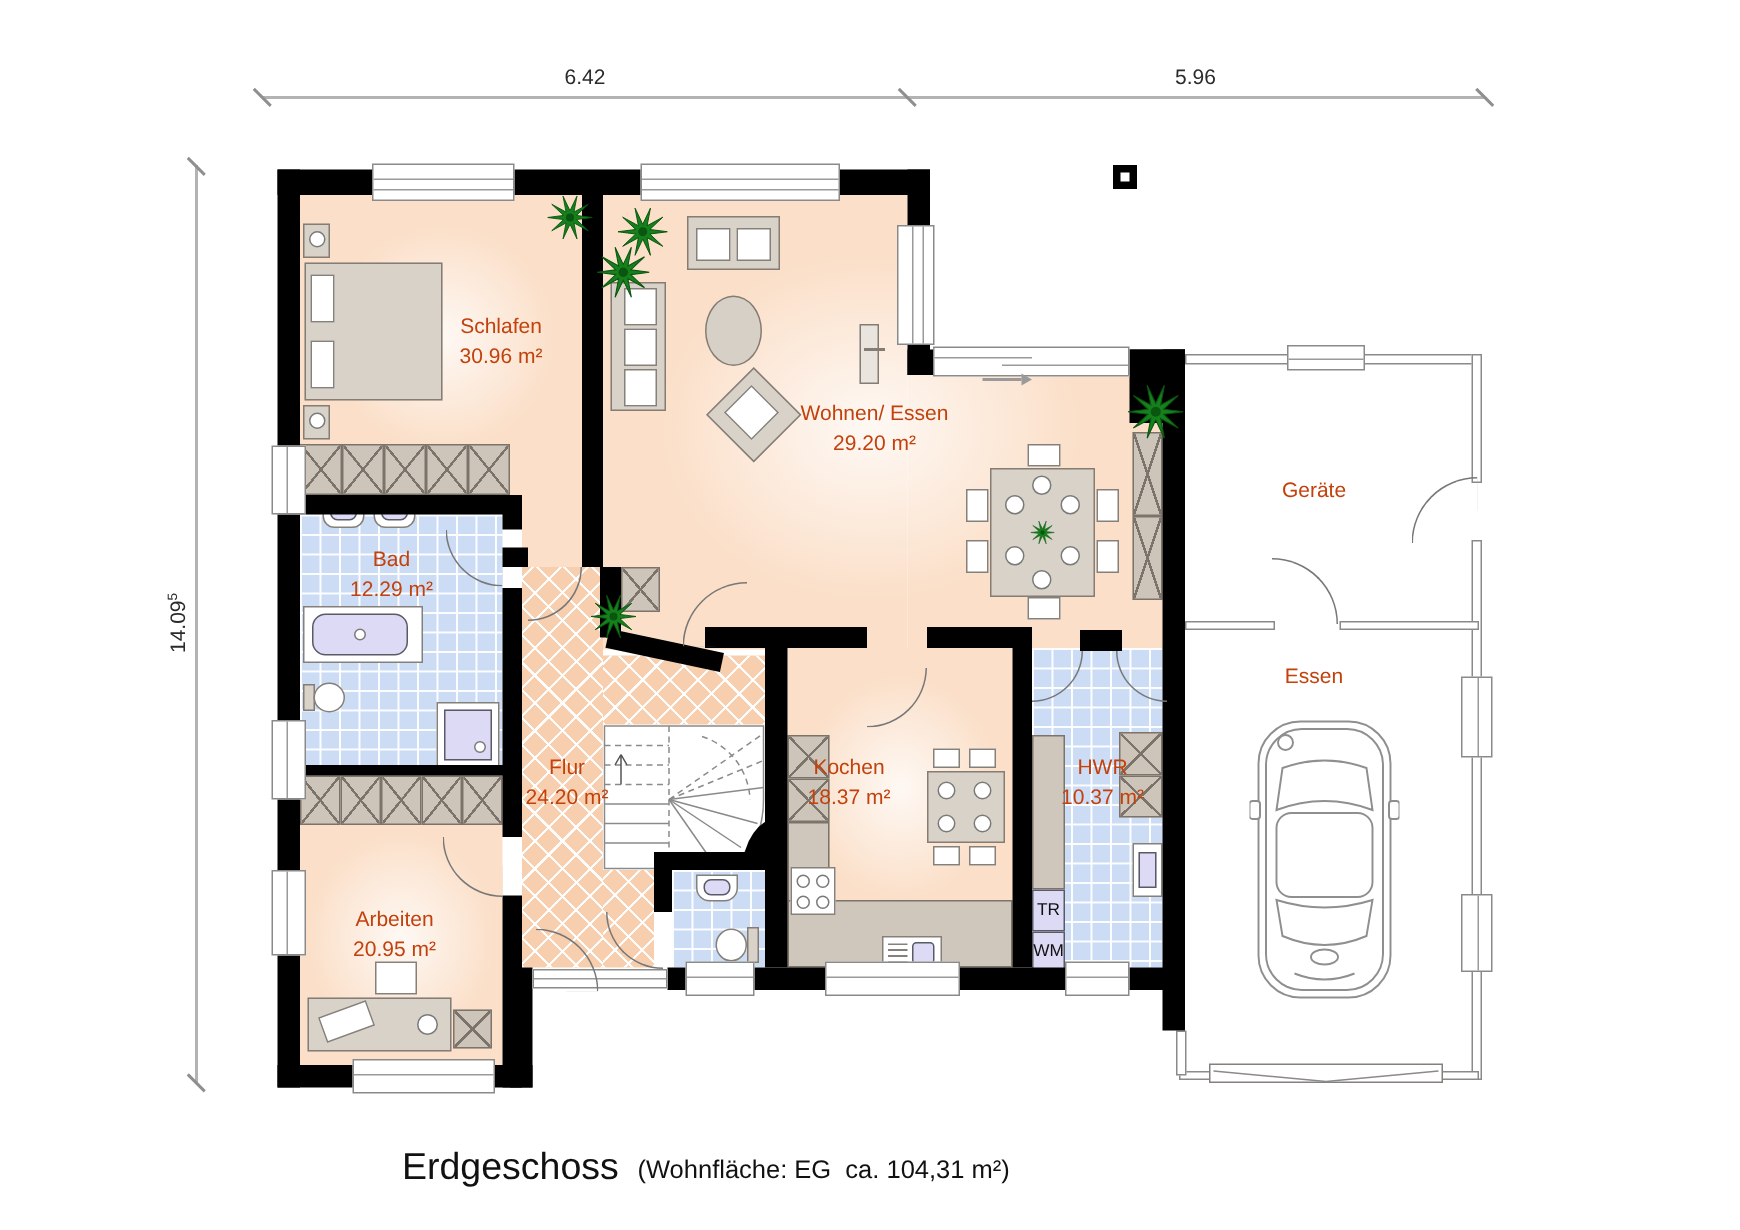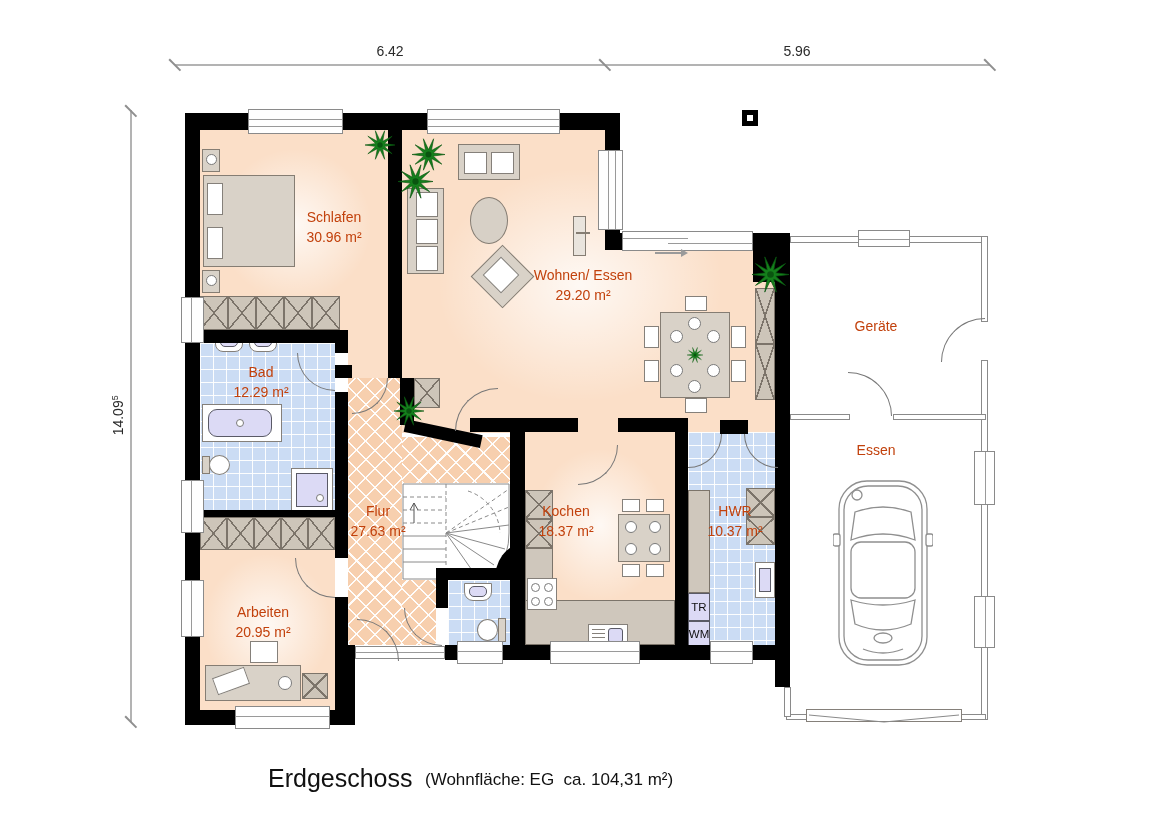--- a/index.html
+++ b/index.html
@@ -370,21 +370,21 @@
     <div class="rlabel" style="left:583px;top:265px;">
       <div>Wohnen/ Essen</div>
       <div>29.20 m²</div>
     </div>
     <div class="rlabel" style="left:261px;top:362px;">
       <div>Bad</div>
       <div>12.29 m²</div>
     </div>
     <div class="rlabel" style="left:378px;top:501px;">
       <div>Flur</div>
-      <div>27.63 m²</div>
+      <div>24.20 m²</div>
     </div>
     <div class="rlabel" style="left:263px;top:602px;">
       <div>Arbeiten</div>
       <div>20.95 m²</div>
     </div>
     <div class="rlabel" style="left:566px;top:501px;">
       <div>Kochen</div>
       <div>18.37 m²</div>
     </div>
     <div class="rlabel" style="left:735px;top:501px;">

